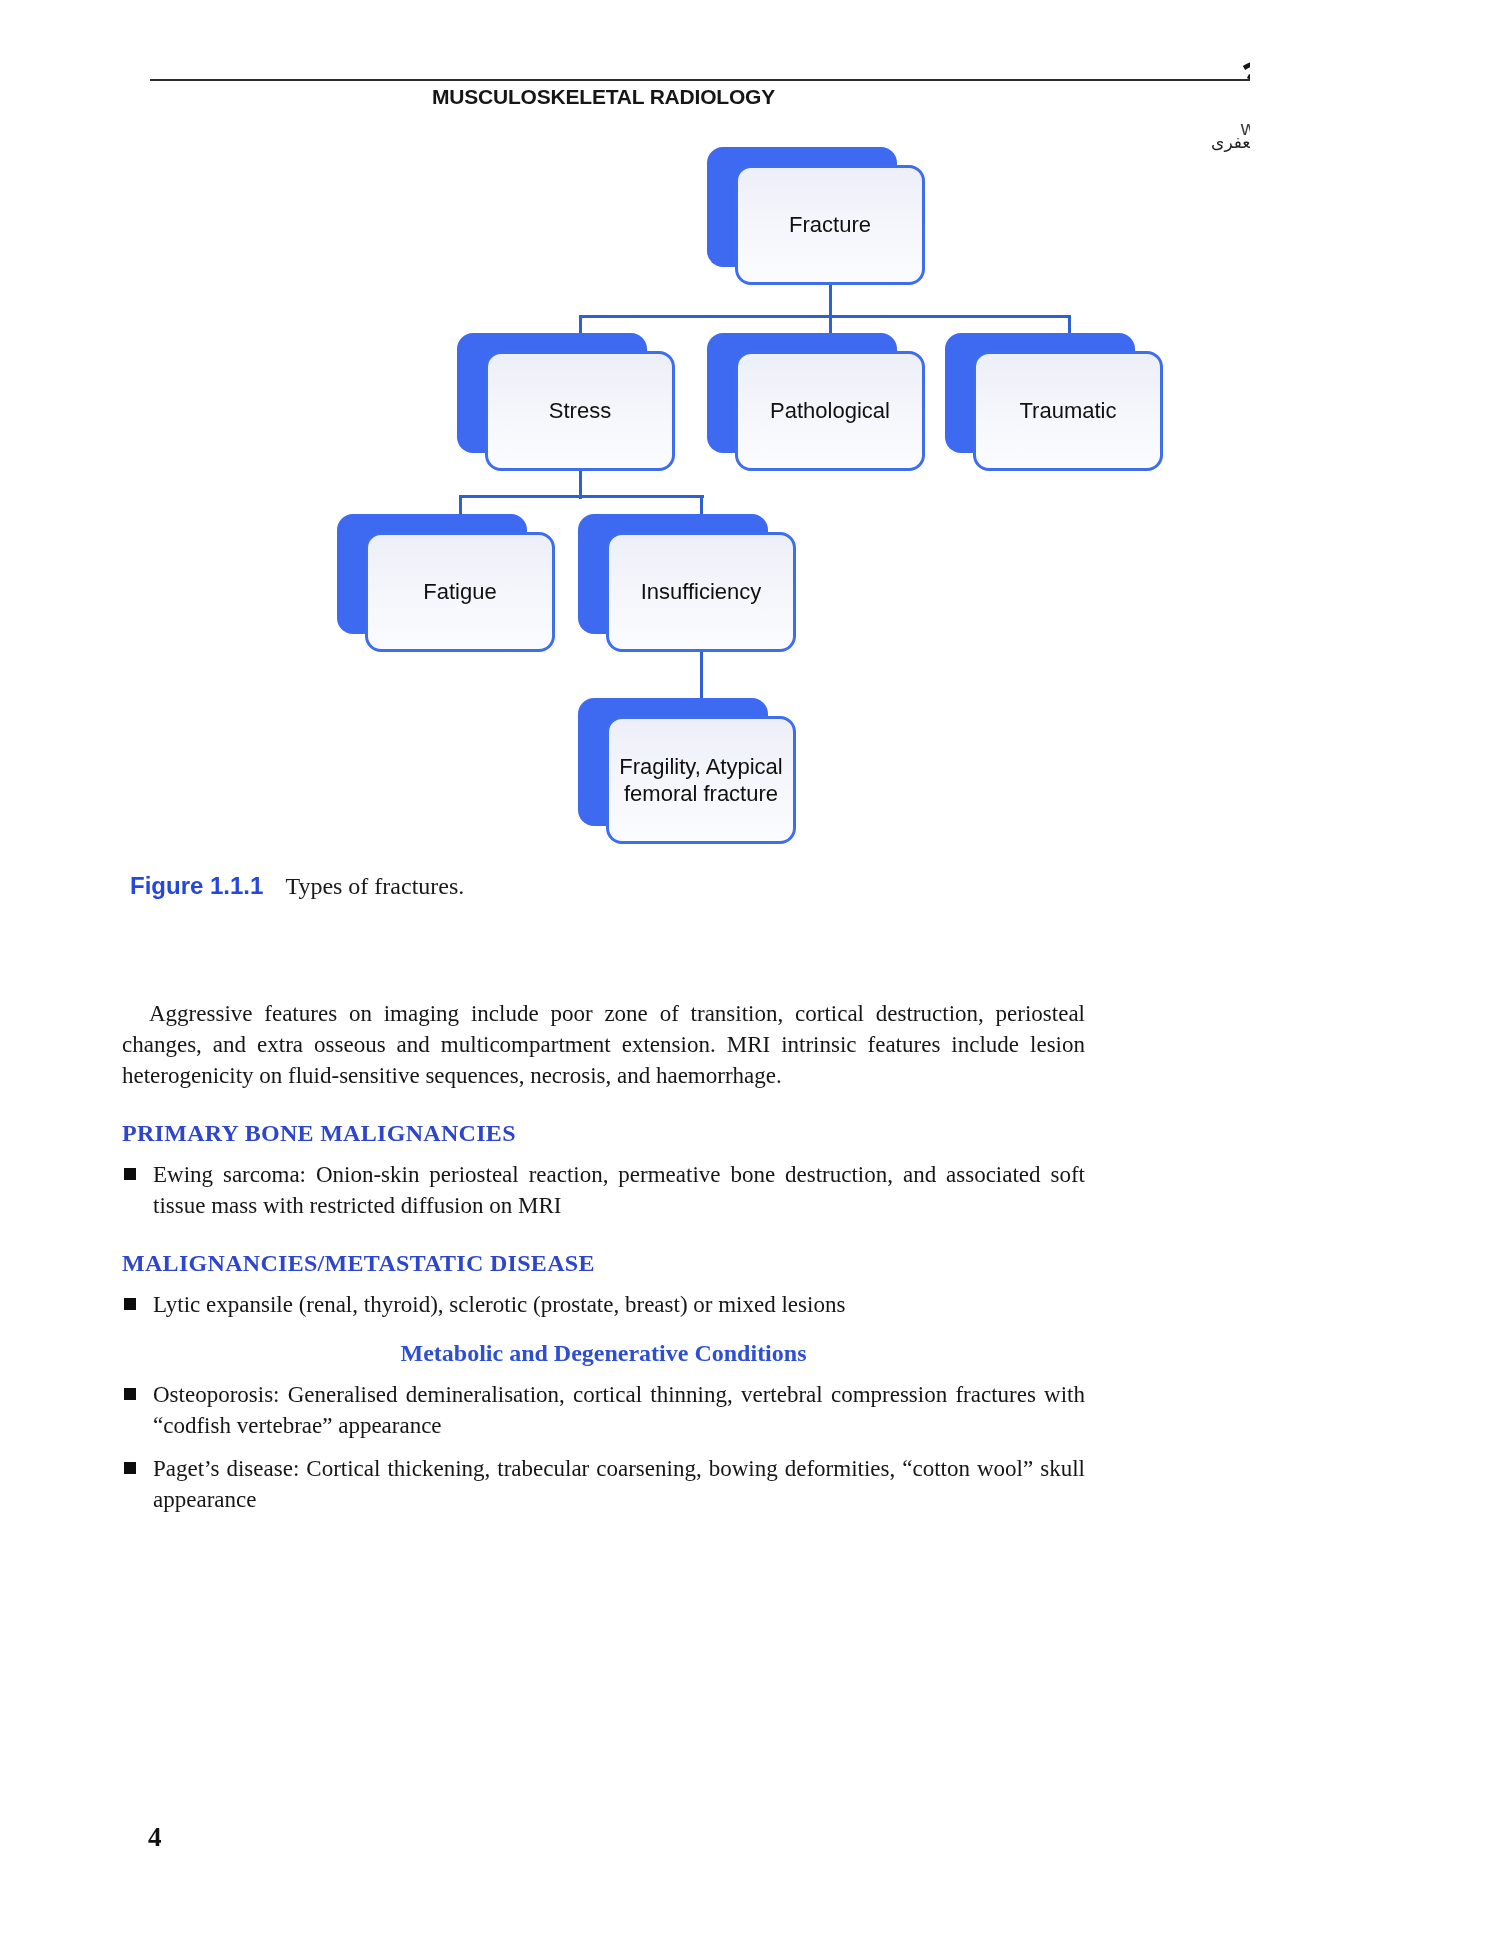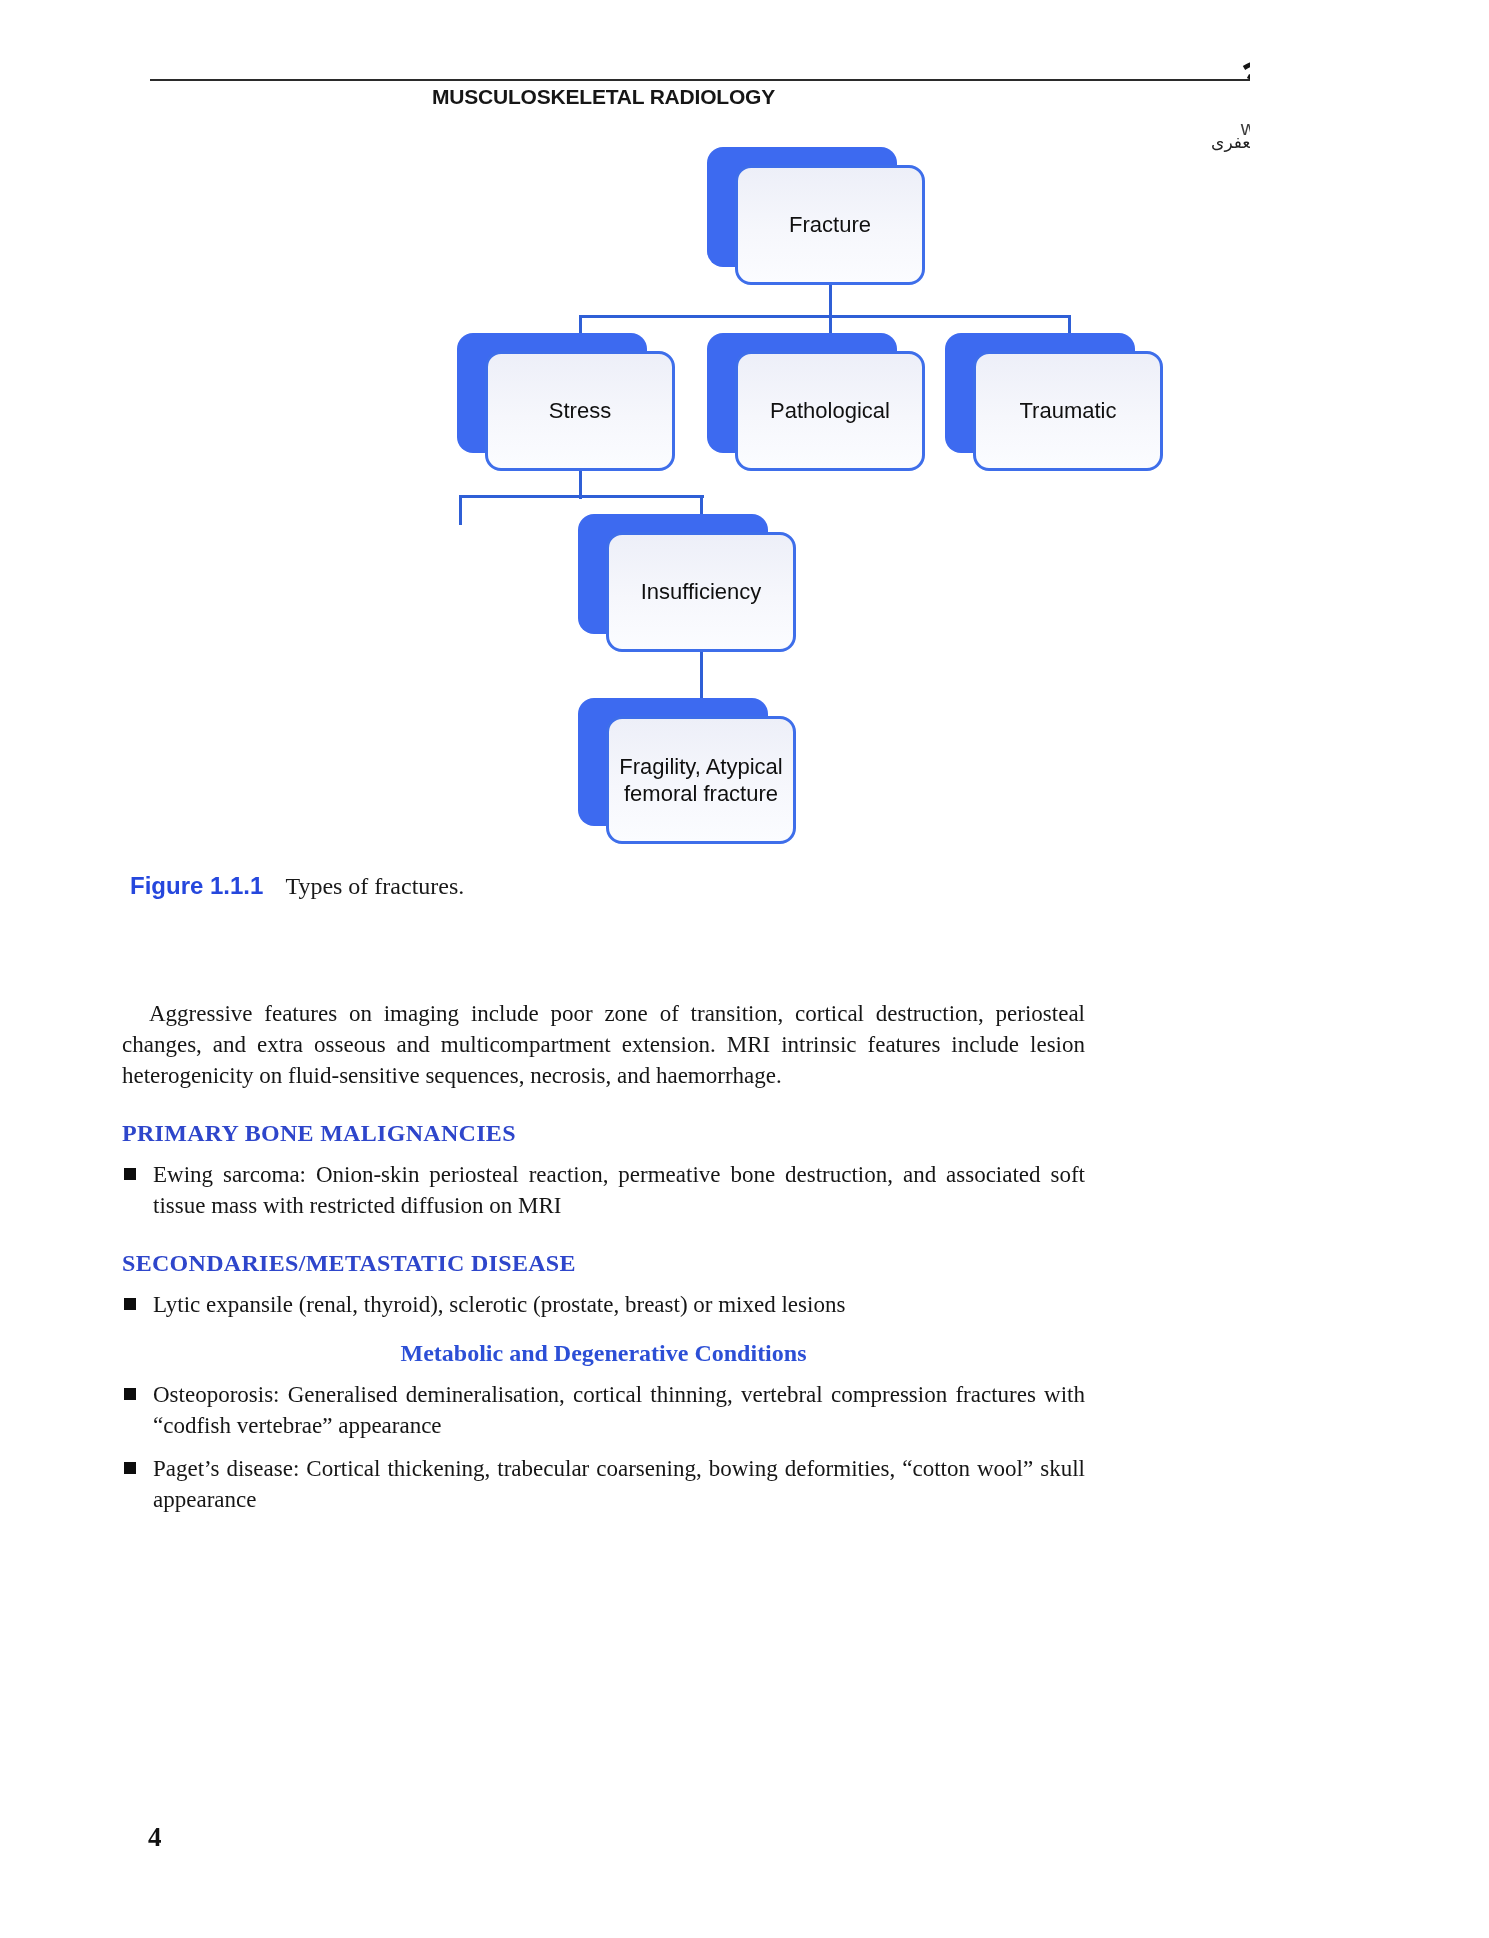--- a/index.html
+++ b/index.html
@@ -123,20 +123,26 @@
         </div>
     </div>
 
     <div class="node" style="left:945px; top:333px;">
       <div class="node-back"></div>
       <div class="node-front">
           <span>Traumatic</span>
         </div>
     </div>
 
+    <div class="node" style="left:337px; top:514px;">
+      <div class="node-back"></div>
+      <div class="node-front">
+          <span>Fatigue</span>
+        </div>
+    </div>
 
     <div class="node" style="left:578px; top:514px;">
       <div class="node-back"></div>
       <div class="node-front">
           <span>Insufficiency</span>
         </div>
     </div>
 
     <div class="node tall" style="left:578px; top:698px;">
       <div class="node-back"></div>
@@ -155,21 +161,21 @@
 
     <p class="indent">Aggressive features on imaging include poor zone of transition, cortical destruction, periosteal changes, and extra osseous and multicompartment extension. MRI intrinsic features include lesion heterogenicity on fluid-sensitive sequences, necrosis, and haemorrhage.</p>
 
     <div class="section-heading">PRIMARY BONE MALIGNANCIES</div>
 
     <div class="bullet">
       <span class="sq"></span>
       <p>Ewing sarcoma: Onion-skin periosteal reaction, permeative bone destruction, and associated soft tissue mass with restricted diffusion on MRI</p>
     </div>
 
-    <div class="section-heading">SECONDARIES/METASTATIC DISEASE</div>
+    <div class="section-heading">MALIGNANCIES/METASTATIC DISEASE</div>
 
     <div class="bullet">
       <span class="sq"></span>
       <p>Lytic expansile (renal, thyroid), sclerotic (prostate, breast) or mixed lesions</p>
     </div>
 
     <div class="center-heading">Metabolic and Degenerative Conditions</div>
 
     <div class="bullet">
       <span class="sq"></span>

